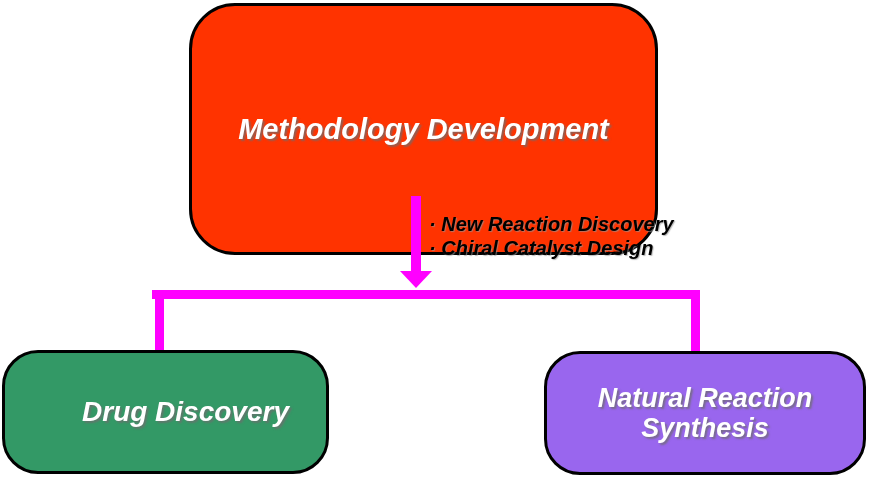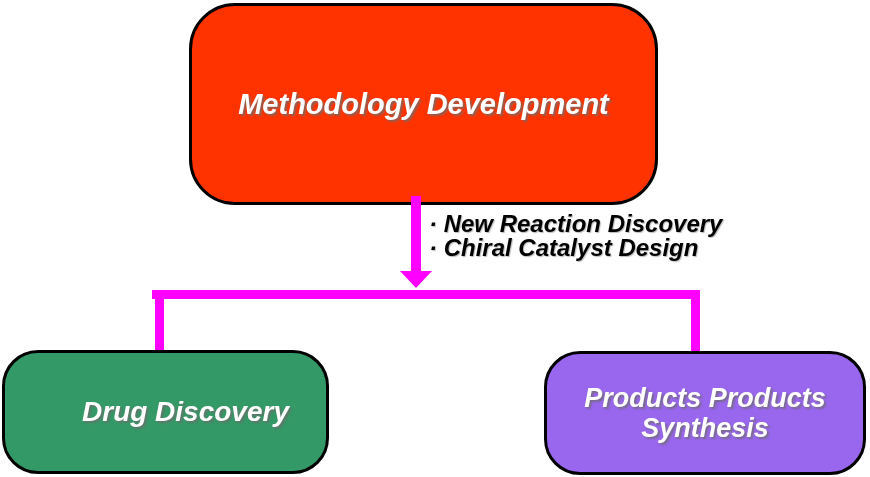--- a/index.html
+++ b/index.html
@@ -21,21 +21,21 @@
     text-align: center;
   }
   .node-label {
     color: #ffffff;
     font-weight: bold;
     font-style: italic;
     text-shadow: 2px 2px 2px rgba(110,110,110,0.75);
   }
   #methodology-box {
     left: 189px; top: 3px;
-    width: 469px; height: 202px;
+    width: 469px; height: 252px;
     border-radius: 46px;
   }
   #methodology-box .node-label { font-size: 29px; }
   #drug-box {
     left: 2px; top: 350px;
     width: 327px; height: 124px;
     border-radius: 36px;
   }
   #drug-box .node-label { font-size: 28px; margin-left: 40px; }
   #natural-box {
@@ -55,21 +55,21 @@
     clip-path: polygon(0 0, 100% 0, 50% 100%);
   }
   #connector-bar       { left: 152px; top: 290px; width: 548px; height: 9px; }
   #connector-left-leg  { left: 155px; top: 290px; width: 9px;  height: 62px; }
   #connector-right-leg { left: 691px; top: 290px; width: 9px;  height: 62px; }
   #bullet-list {
     position: absolute;
     left: 429px; top: 212px;
     font-weight: bold;
     font-style: italic;
-    font-size: 24px;
+    font-size: 20px;
     line-height: 24px;
     color: #000000;
     text-shadow: 1px 1px 1px rgba(150,150,150,0.65);
     white-space: nowrap;
   }
 </style>
 </head>
 <body>
 
 <div id="canvas">
@@ -88,16 +88,16 @@
 
   <div class="conn" id="connector-bar" style="background-color: rgb(255, 0, 255);"></div>
   <div class="conn" id="connector-left-leg" style="background-color: rgb(255, 0, 255);"></div>
   <div class="conn" id="connector-right-leg" style="background-color: rgb(255, 0, 255);"></div>
 
   <div class="node" id="drug-box" style="background-color: rgb(51, 153, 102);">
     <span class="node-label">Drug Discovery</span>
   </div>
 
   <div class="node" id="natural-box" style="background-color: rgb(153, 102, 238);">
-    <span class="node-label">Products Products Synthesis</span>
+    <span class="node-label">Natural Reaction Synthesis</span>
   </div>
 
 </div>
 
 </body></html>

